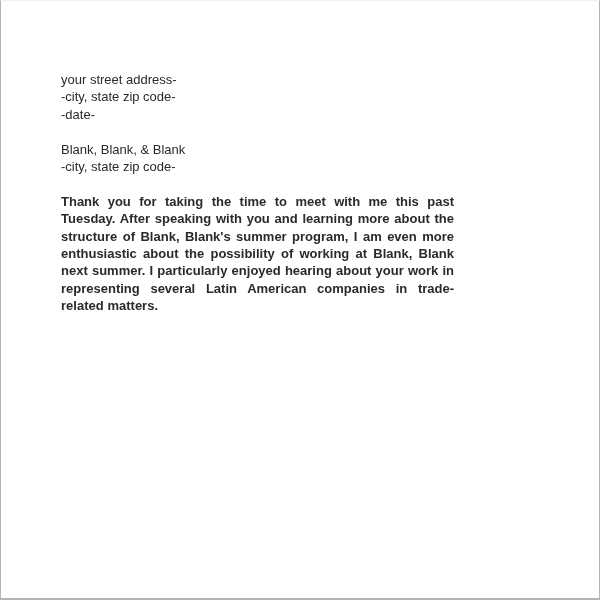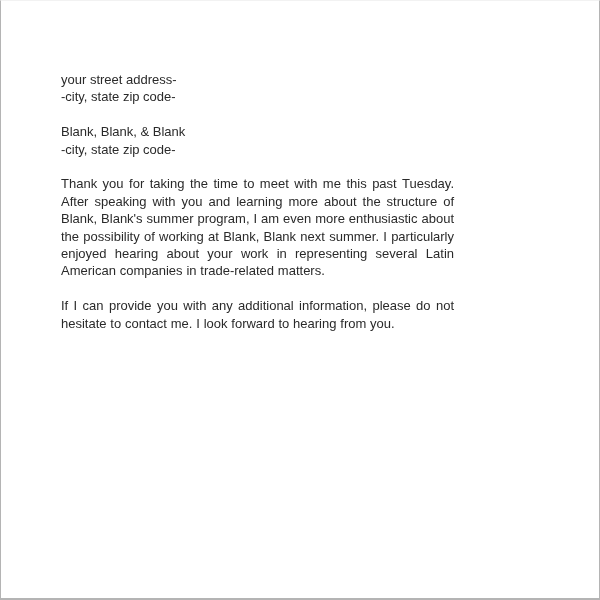--- a/index.html
+++ b/index.html
@@ -40,36 +40,37 @@
       margin: 0 0 17.4px 0;
     }
     .line {
       display: block;
       white-space: nowrap;
     }
     .para {
       margin: 0 0 17.4px 0;
       text-align: justify;
       word-spacing: 0.2px;
+      font-weight: bold;
     }
   </style>
 </head>
 <body>
 
 <div class="page">
   <div class="letter">
 
     <div class="block">
       <span class="line">your street address-</span>
       <span class="line">-city, state zip code-</span>
+      <span class="line">-date-</span>
     </div>
 
     <div class="block">
       <span class="line">Blank, Blank, &amp; Blank</span>
       <span class="line">-city, state zip code-</span>
     </div>
 
 
     <p class="para">Thank you for taking the time to meet with me this past Tuesday. After speaking with you and learning more about the structure of Blank, Blank's summer program, I am even more enthusiastic about the possibility of working at Blank, Blank next summer. I particularly enjoyed hearing about your work in representing several Latin American companies in trade-related matters.</p>
-    <p class="para">If I can provide you with any additional information, please do not hesitate to contact me. I look forward to hearing from you.</p>
 
   </div>
 </div>
 
 </body></html>

